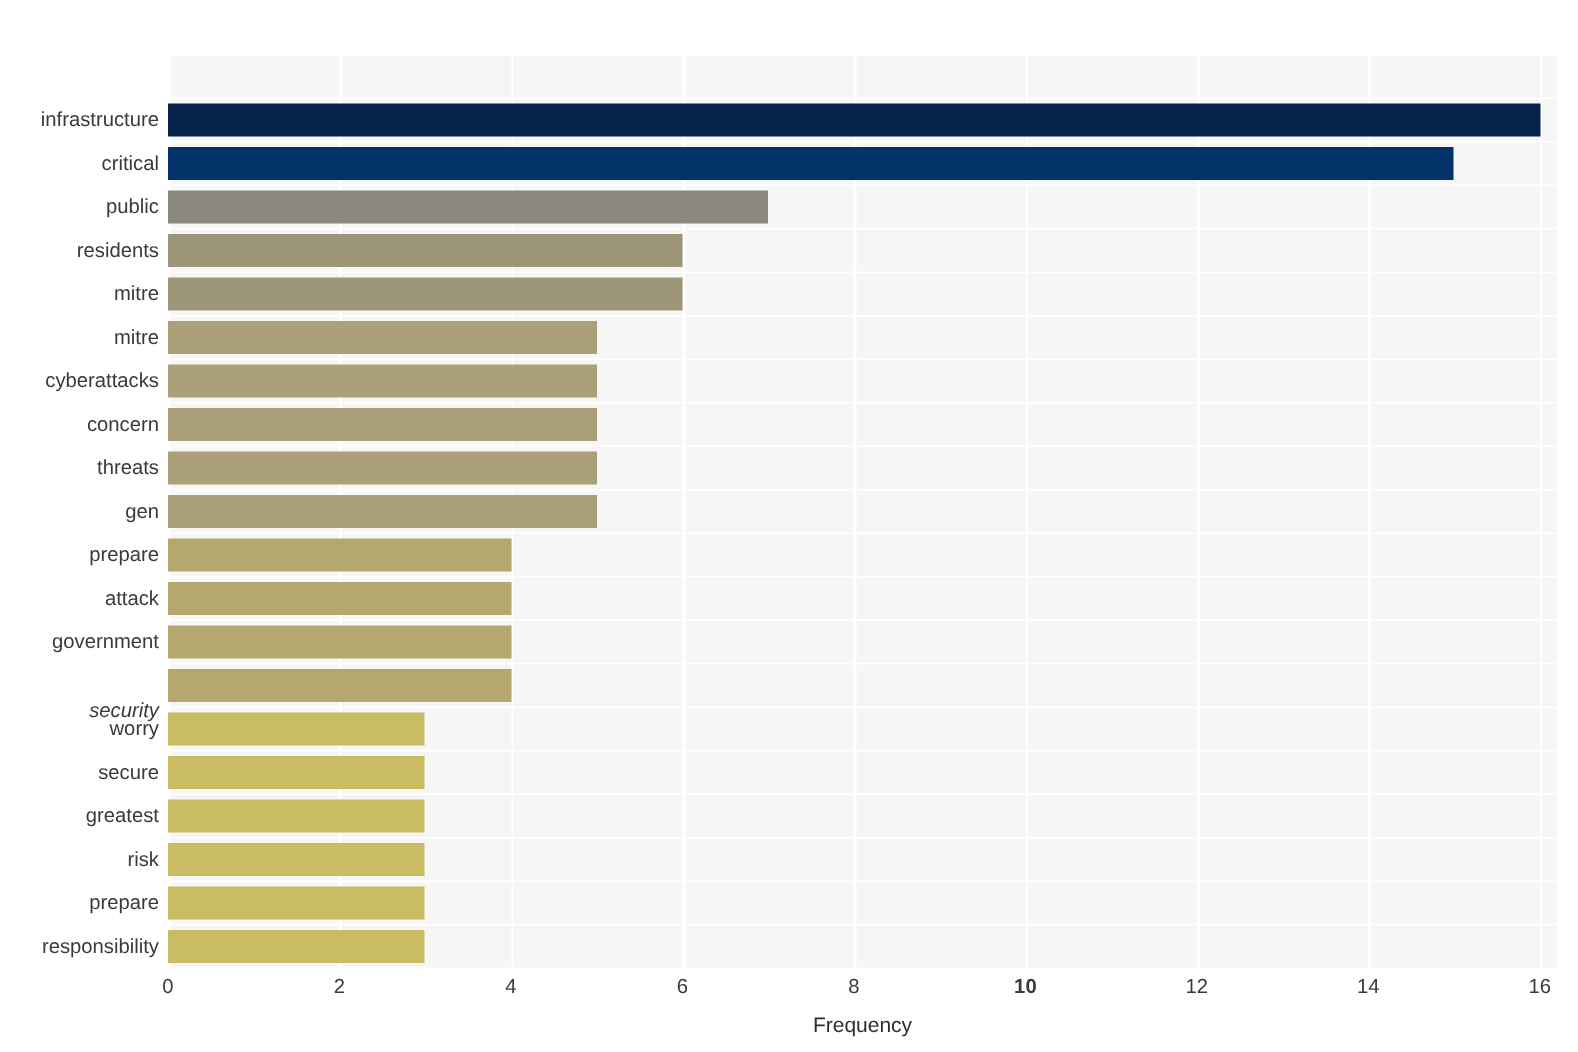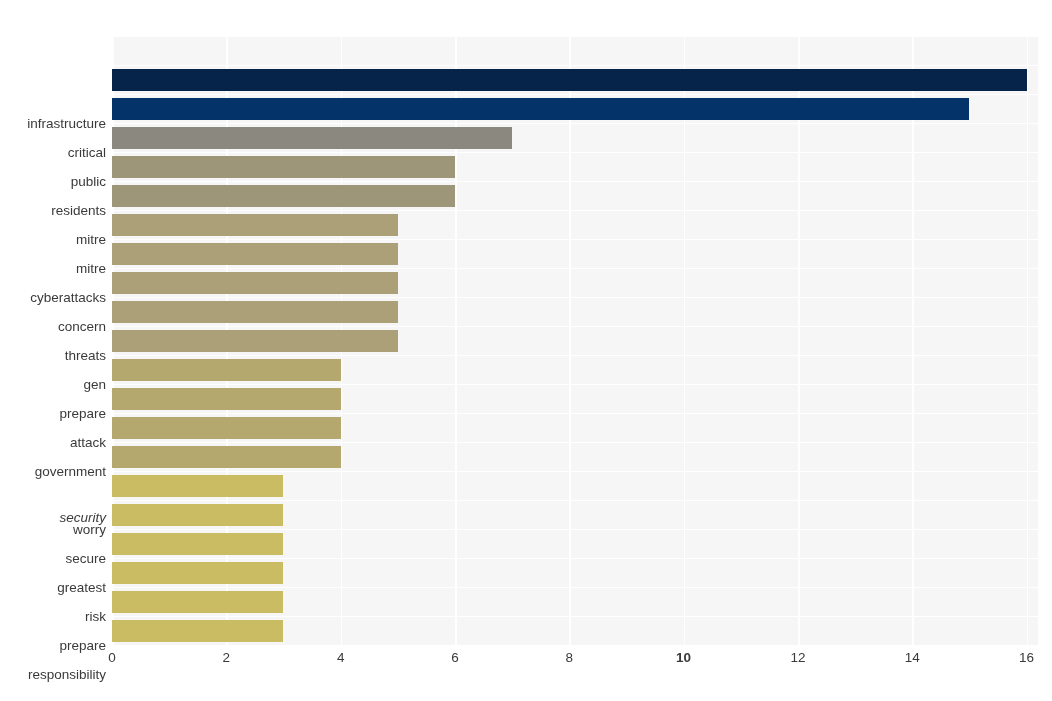--- a/index.html
+++ b/index.html
@@ -73,21 +73,20 @@
   
   .ytick {
     position: absolute;
     right: 0;
     width: 104px;
     text-align: right;
     font-size: 13.5px;
     color: #3a3a3a;
     white-space: nowrap;
     line-height: 14px;
-    margin-top: 44px;
   }
   #ytick-layer {
     position: absolute;
     left: 0;
     top: 36px;
     width: 106px;
     height: 609px;
   }
 
   
@@ -211,14 +210,15 @@
       <div class="xtick" style="left: 114.321px;">2</div>
       <div class="xtick" style="left: 228.642px;">4</div>
       <div class="xtick" style="left: 342.963px;">6</div>
       <div class="xtick" style="left: 457.284px;">8</div>
       <div class="xtick" style="left: 571.605px; font-weight: bold;">10</div>
       <div class="xtick" style="left: 685.926px;">12</div>
       <div class="xtick" style="left: 800.247px;">14</div>
       <div class="xtick" style="left: 914.568px;">16</div>
     </div>
 
+  <div id="xlabel">Frequency</div>
 
 </div>
 
 </body></html>

